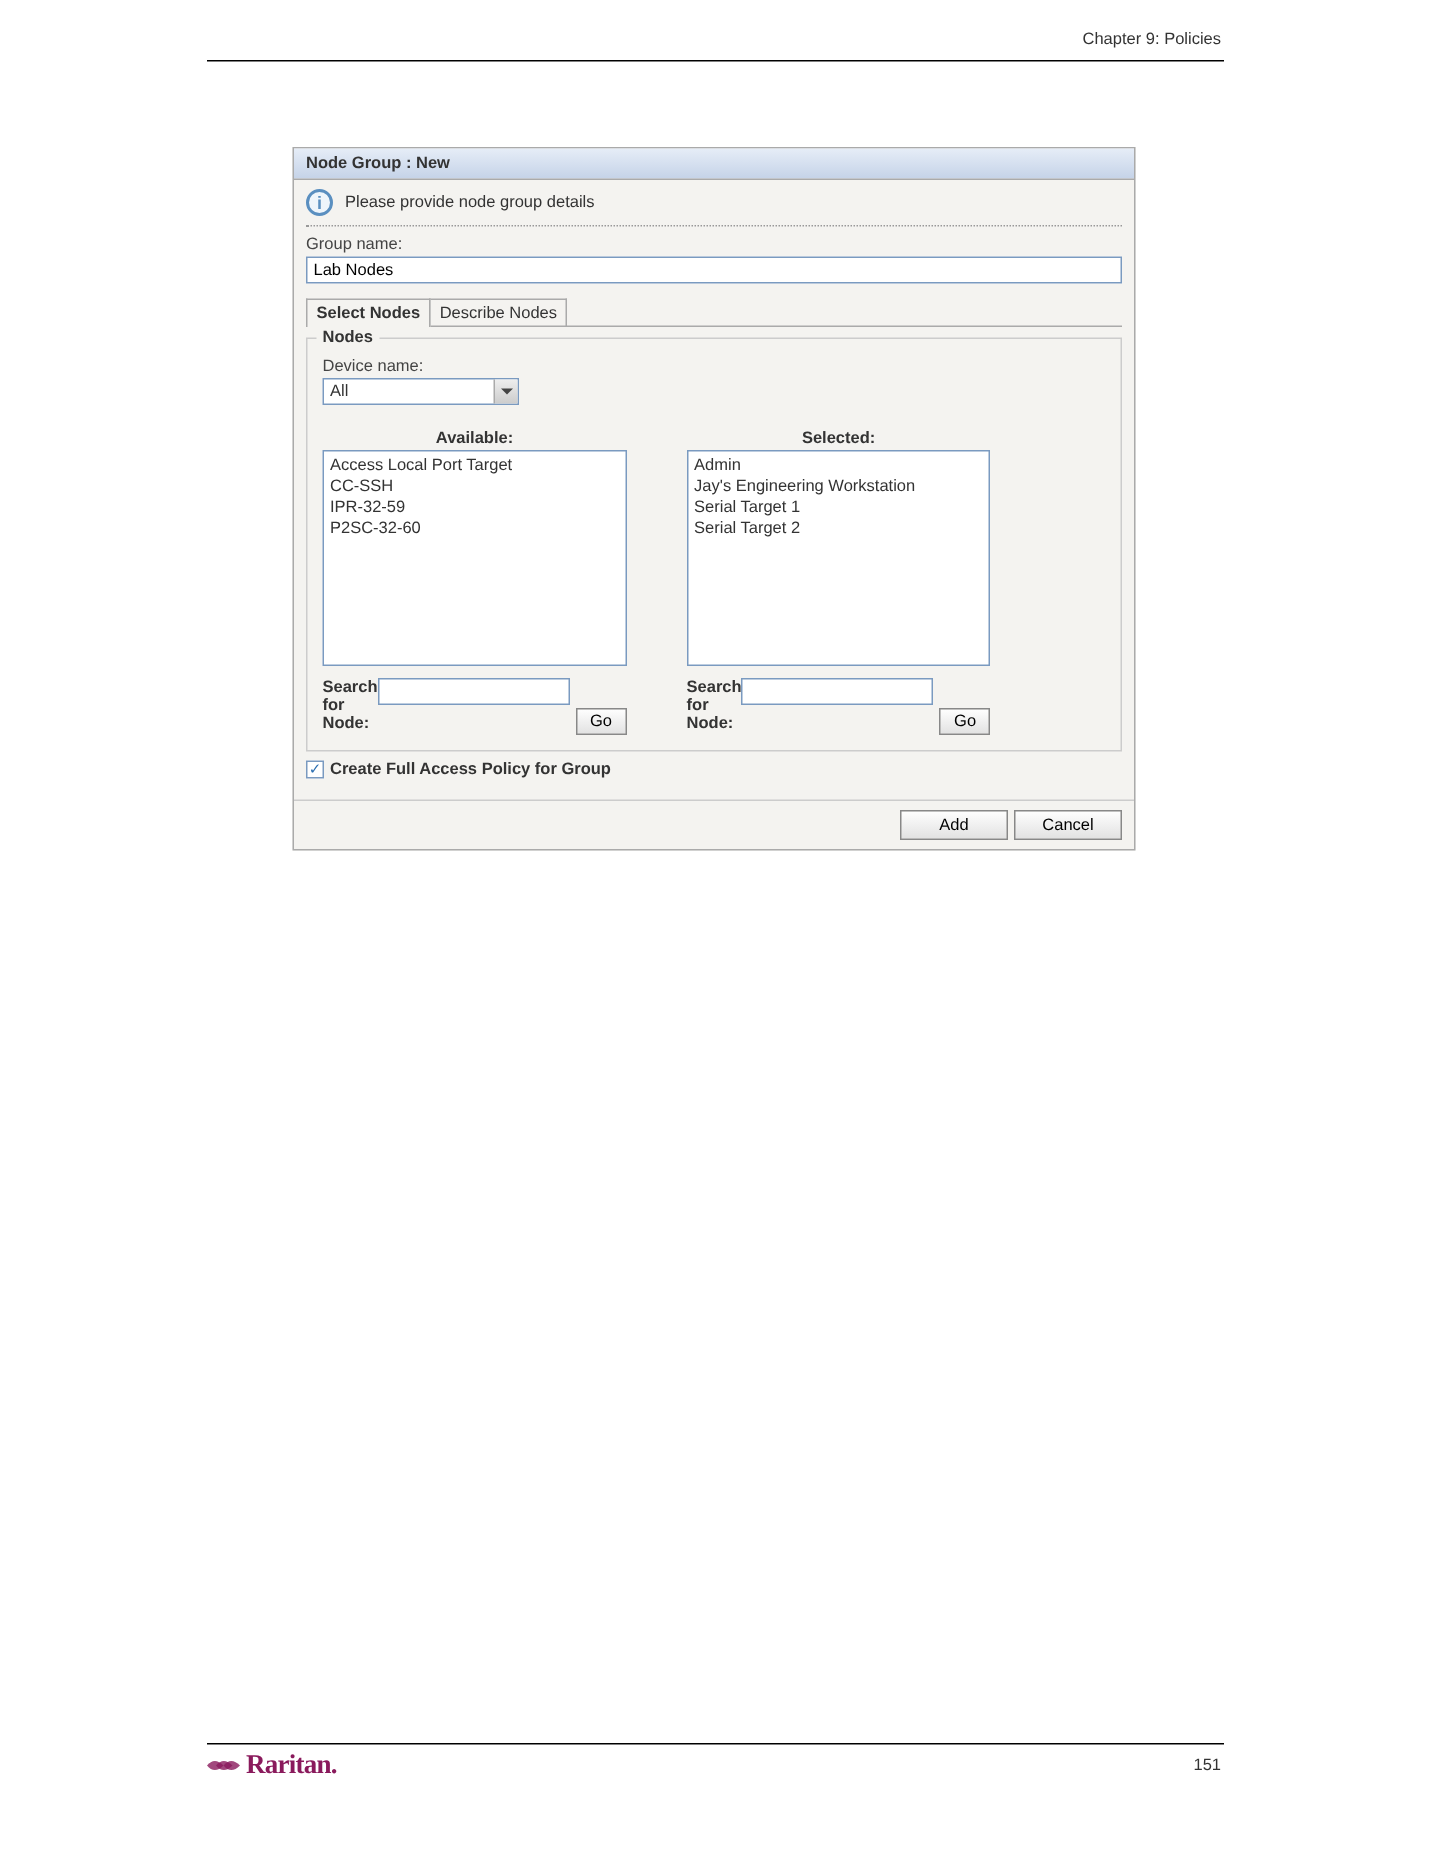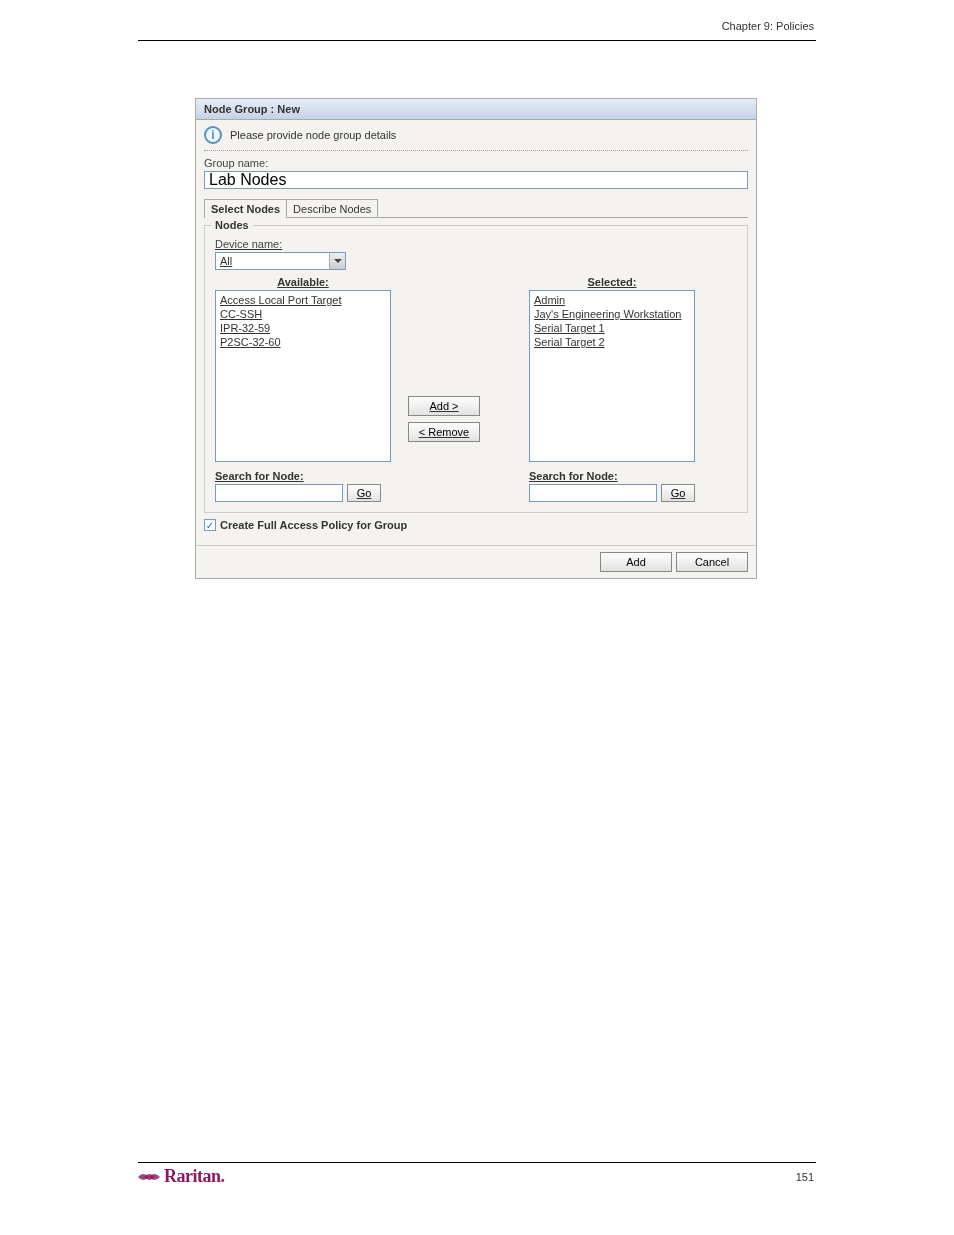--- a/index.html
+++ b/index.html
@@ -71,21 +71,21 @@
   .form-label {
     font-size: 11px;
     color: #444;
     margin-bottom: 2px;
   }
   .text-input {
     width: 100%;
     border: 1px solid #7a9ac0;
     background: #fff;
     padding: 2px 4px;
-    font-size: 16px;
+    font-size: 11px;
     height: 18px;
   }
   .tabs {
     margin: 4px 8px 0 8px;
     display: flex;
   }
   .tab {
     border: 1px solid #aaa;
     border-bottom: none;
     padding: 3px 6px;
@@ -104,34 +104,33 @@
     margin: 0 8px;
     border-top: 1px solid #aaa;
     position: relative;
     top: -1px;
   }
   .fieldset {
     margin: 6px 8px;
     border: 1px solid #ccc;
     padding: 8px 10px 10px 10px;
     position: relative;
-    text-decoration: underline;
   }
   .fieldset-legend {
     position: absolute;
     top: -7px;
     left: 6px;
     background: #f4f3f0;
     padding: 0 4px;
     font-weight: bold;
     font-size: 11px;
   }
   .device-row {
     margin-top: 4px;
-    margin-bottom: 6px;
+    margin-bottom: 16px;
   }
   .select-box {
     width: 131px;
     height: 18px;
     border: 1px solid #7a9ac0;
     background: #fff;
     padding: 0 18px 0 4px;
     font-size: 11px;
     line-height: 16px;
     position: relative;
@@ -173,21 +172,21 @@
   .col.selected { flex: 0 0 176px; padding-left: 32px; }
   .col-label {
     font-weight: bold;
     font-size: 11px;
     margin-bottom: 2px;
     text-align: center;
   }
   .list-box {
     border: 1px solid #7a9ac0;
     background: #fff;
-    height: 172px;
+    height: 144px;
     padding: 2px 4px;
     font-size: 11px;
     line-height: 14px;
     color: #333;
     overflow: hidden;
   }
   .list-item {
     white-space: nowrap;
     cursor: pointer;
   }
@@ -206,21 +205,21 @@
     min-width: 34px;
     padding: 1px 8px;
     height: 18px;
   }
   .search-row {
     display: flex;
     align-items: flex-end;
     gap: 4px;
     margin-top: 8px;
   }
-  .search-block { display: flex; flex-direction: column; }
+  .search-block { display: flex; }
   .search-label {
     font-weight: bold;
     font-size: 11px;
     margin-bottom: 2px;
   }
   .search-input {
     width: 128px;
     height: 18px;
     border: 1px solid #7a9ac0;
     background: #fff;
@@ -336,24 +335,20 @@
         </div>
         <div class="search-row">
           <div class="search-block">
             <div class="search-label">Search for Node:</div>
             <input class="search-input" style="">
           </div>
           <button class="btn btn-small">Go</button>
         </div>
       </div>
 
-      <div class="col middle">
-        <button class="btn">Add  &gt;</button>
-        <button class="btn">&lt;  Remove</button>
-      </div>
 
       <div class="col selected">
         <div class="col-label">Selected:</div>
         <div class="list-box">
           <div class="list-item">Admin</div>
           <div class="list-item">Jay's Engineering Workstation</div>
           <div class="list-item">Serial Target 1</div>
           <div class="list-item">Serial Target 2</div>
         </div>
         <div class="search-row">

